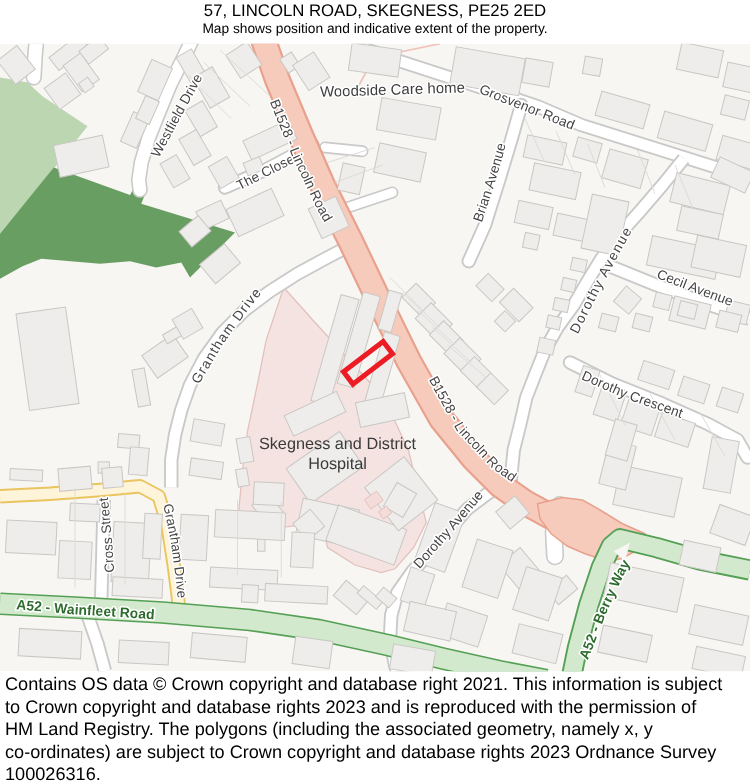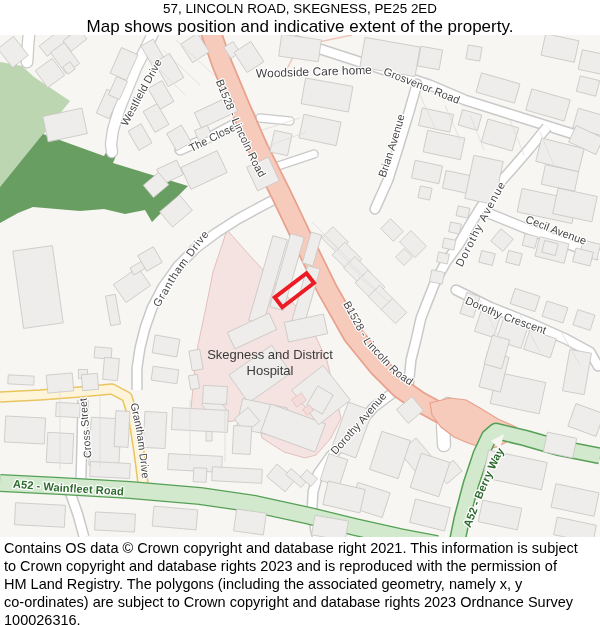--- a/index.html
+++ b/index.html
@@ -1,19 +1,19 @@
 <!DOCTYPE html>
 <html><head>
 <meta charset="utf-8">
 <style>
 html,body{margin:0;padding:0;background:#fff;width:600px;height:625px;overflow:hidden;}
 body{font-family:"Liberation Sans",sans-serif;}
 #title{position:absolute;top:0;left:0;width:600px;text-align:center;color:#000;}
 #title .l1{position:absolute;top:1px;width:600px;font-size:13.4px;}
-#title .l2{position:absolute;top:17px;width:600px;font-size:17px;}
+#title .l2{position:absolute;top:17px;width:600px;font-size:11px;}
 #map{position:absolute;top:35px;left:0;}
 #footer{position:absolute;top:540px;left:4px;width:598px;font-size:14.5px;line-height:17.9px;color:#000;white-space:nowrap;}
 </style>
 </head>
 <body>
 
 <div id="title">
     <div class="l1">57, LINCOLN ROAD, SKEGNESS, PE25 2ED</div>
 
 <div class="l2">Map shows position and indicative extent of the property.</div>

